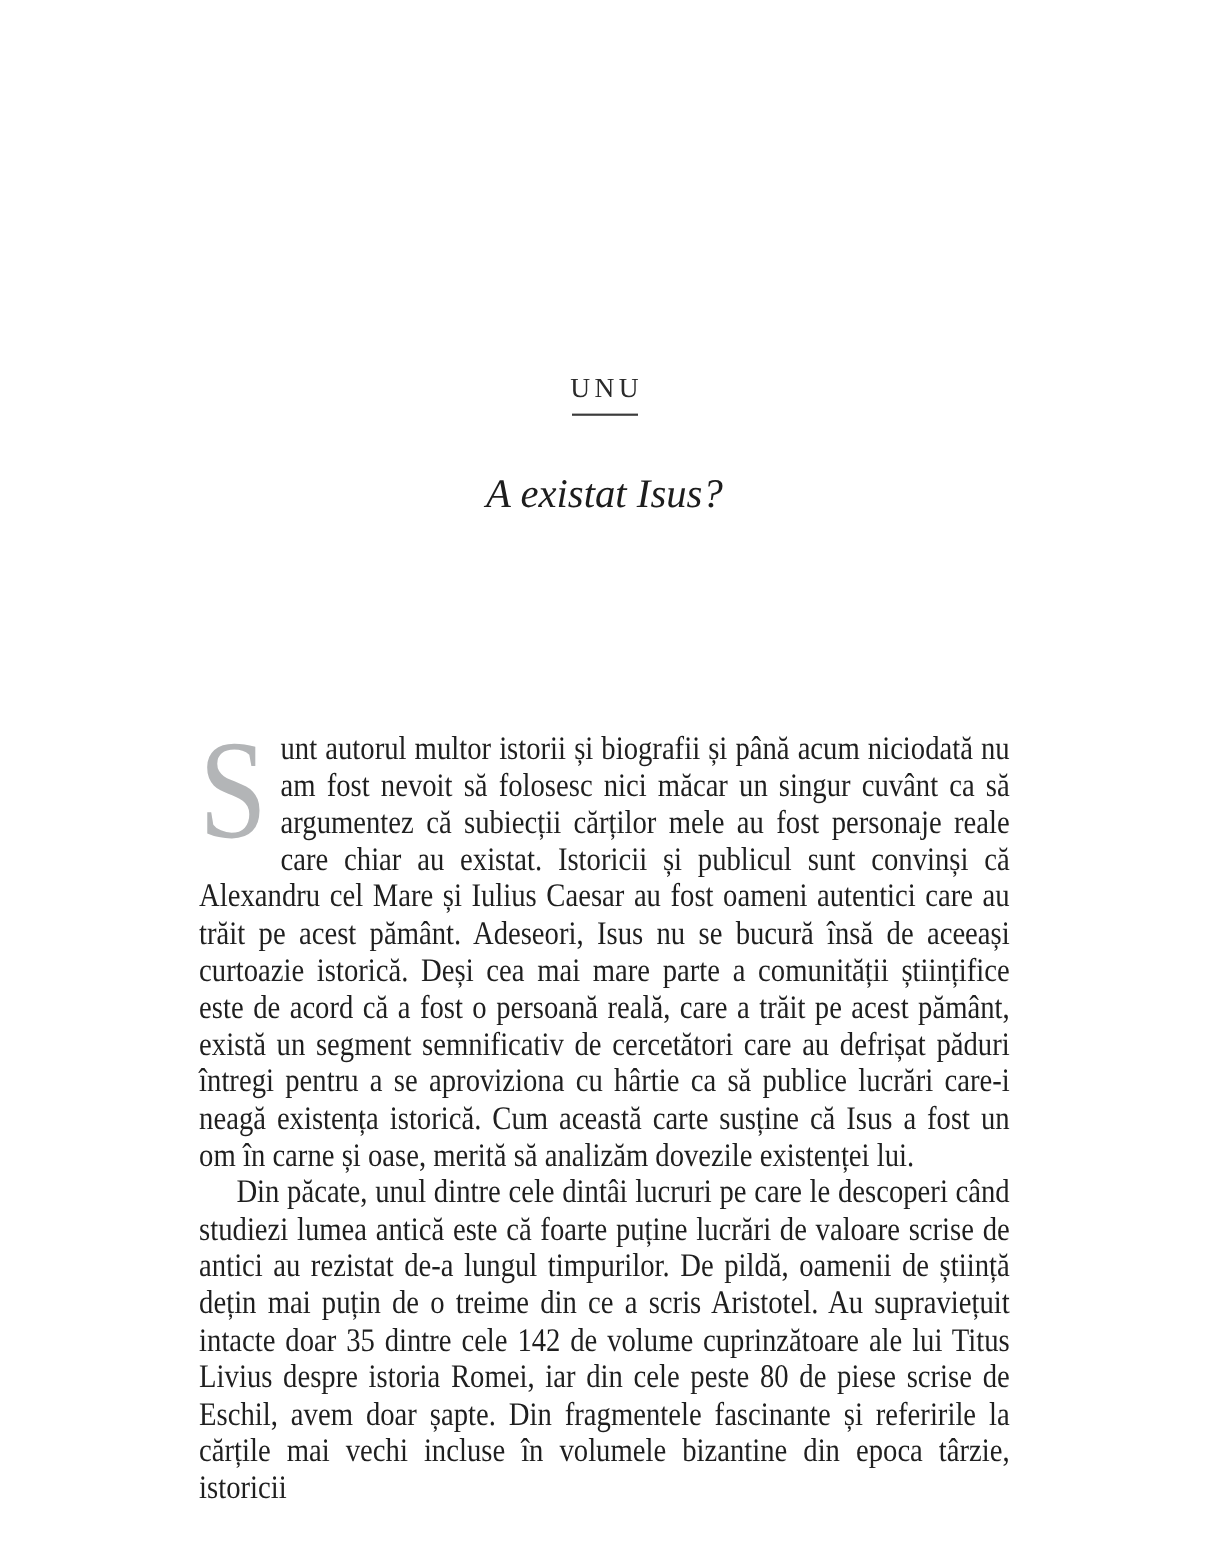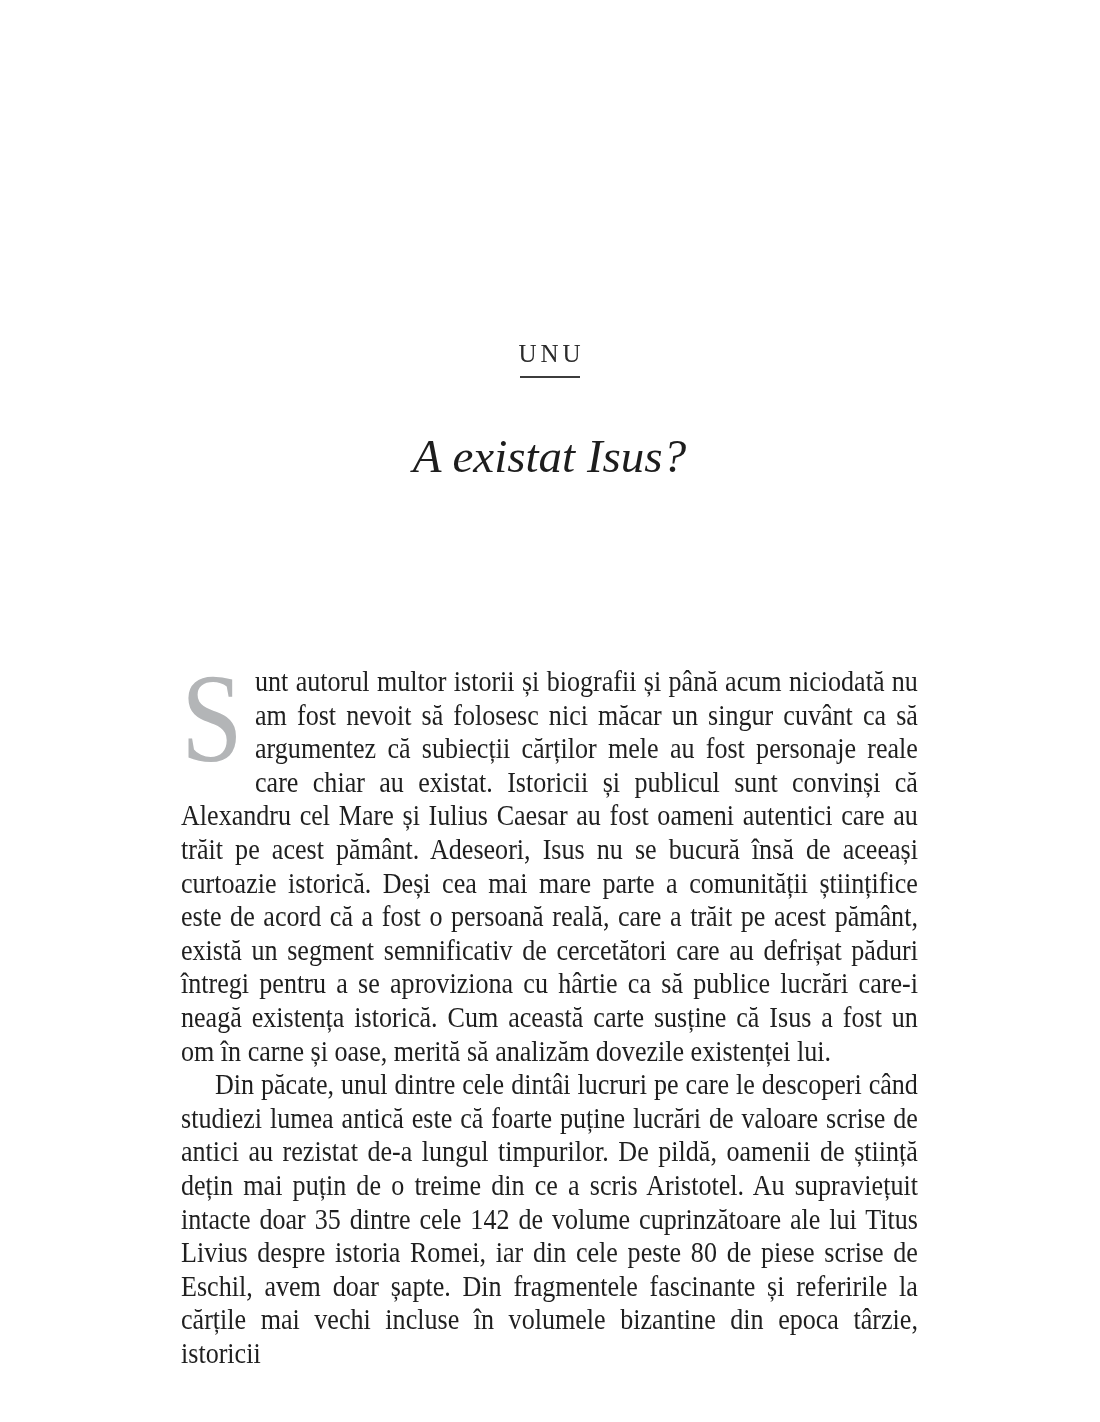--- a/index.html
+++ b/index.html
@@ -32,21 +32,21 @@
   }
   .chapter-divider {
     width: 60px;
     height: 0;
     border-top: 2px solid #3c3c3c;
     margin: 7px auto 0 auto;
   }
   .chapter-title {
     margin-top: 50px;
     font-style: italic;
-    font-size: 47px;
+    font-size: 37px;
     line-height: 1.2;
     color: #1d1d1d;
   }
   
   .body-block {
     position: absolute;
     left: 181px;
     top: 664px;
     width: 848px;
     transform: scaleX(0.869);

